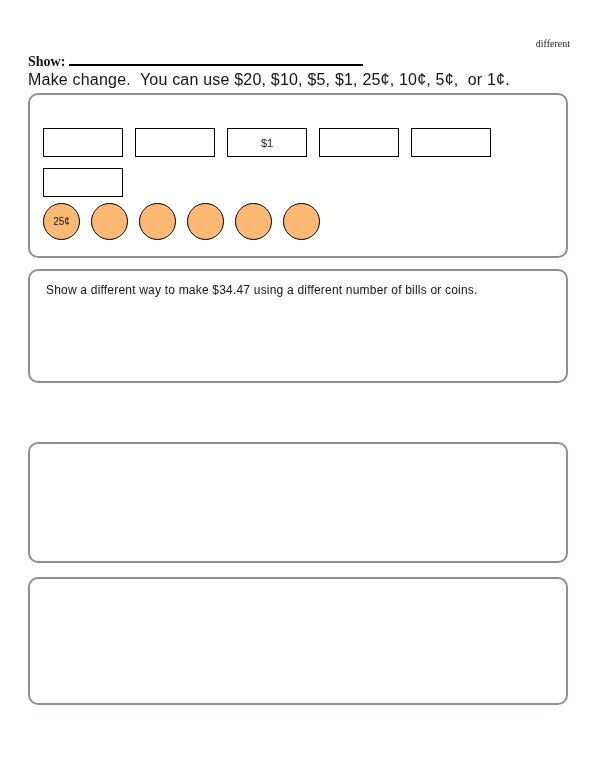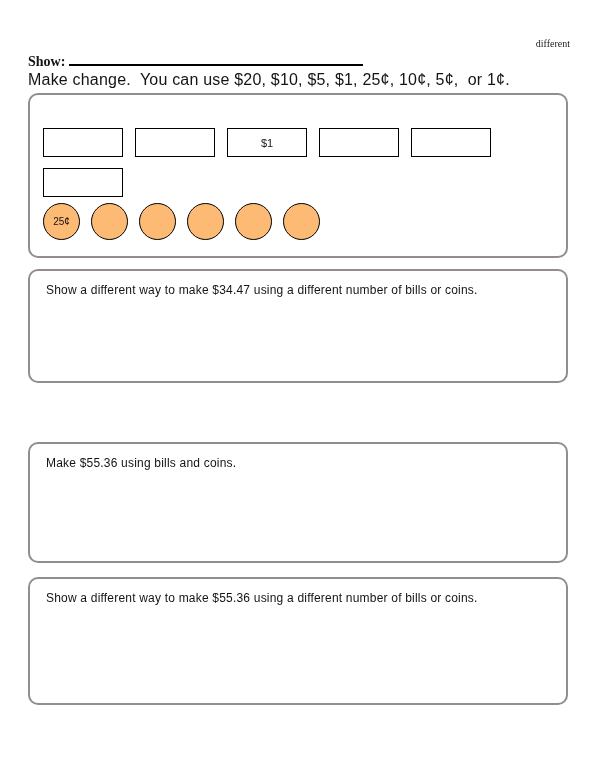--- a/index.html
+++ b/index.html
@@ -157,20 +157,18 @@
     <div class="coin"></div>
   </div>
 </div>
 
 <div class="section section-2">
   <div class="section-title">Show a different way to make $34.47 using a different number of bills or coins.</div>
   <div class="answer-area"></div>
 </div>
 
 <div class="section section-3">
-  <div class="section-title">Make $55.36 using bills and coins.</div>
   <div class="answer-area"></div>
 </div>
 
 <div class="section section-4">
-  <div class="section-title">Show a different way to make $55.36 using a different number of bills or coins.</div>
   <div class="answer-area"></div>
 </div>
 
 </body></html>

